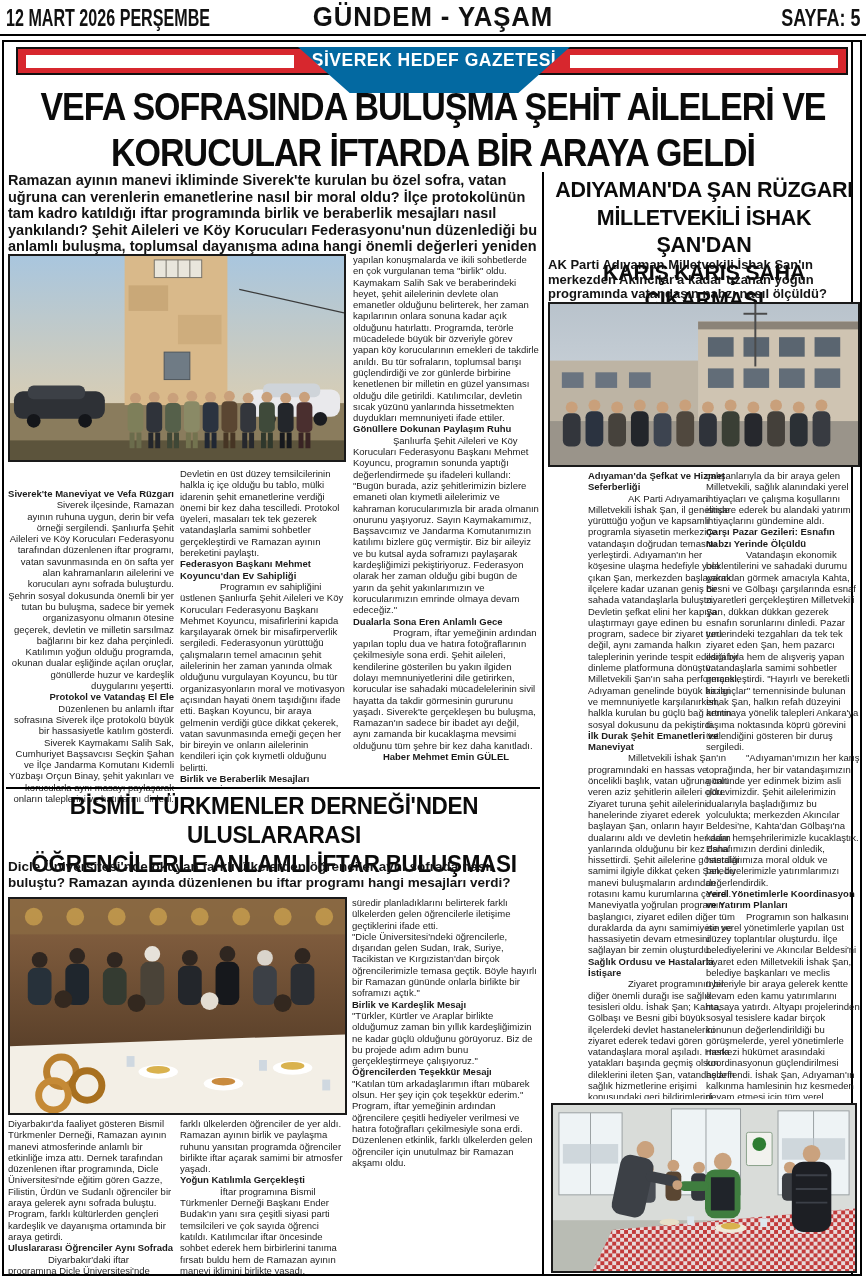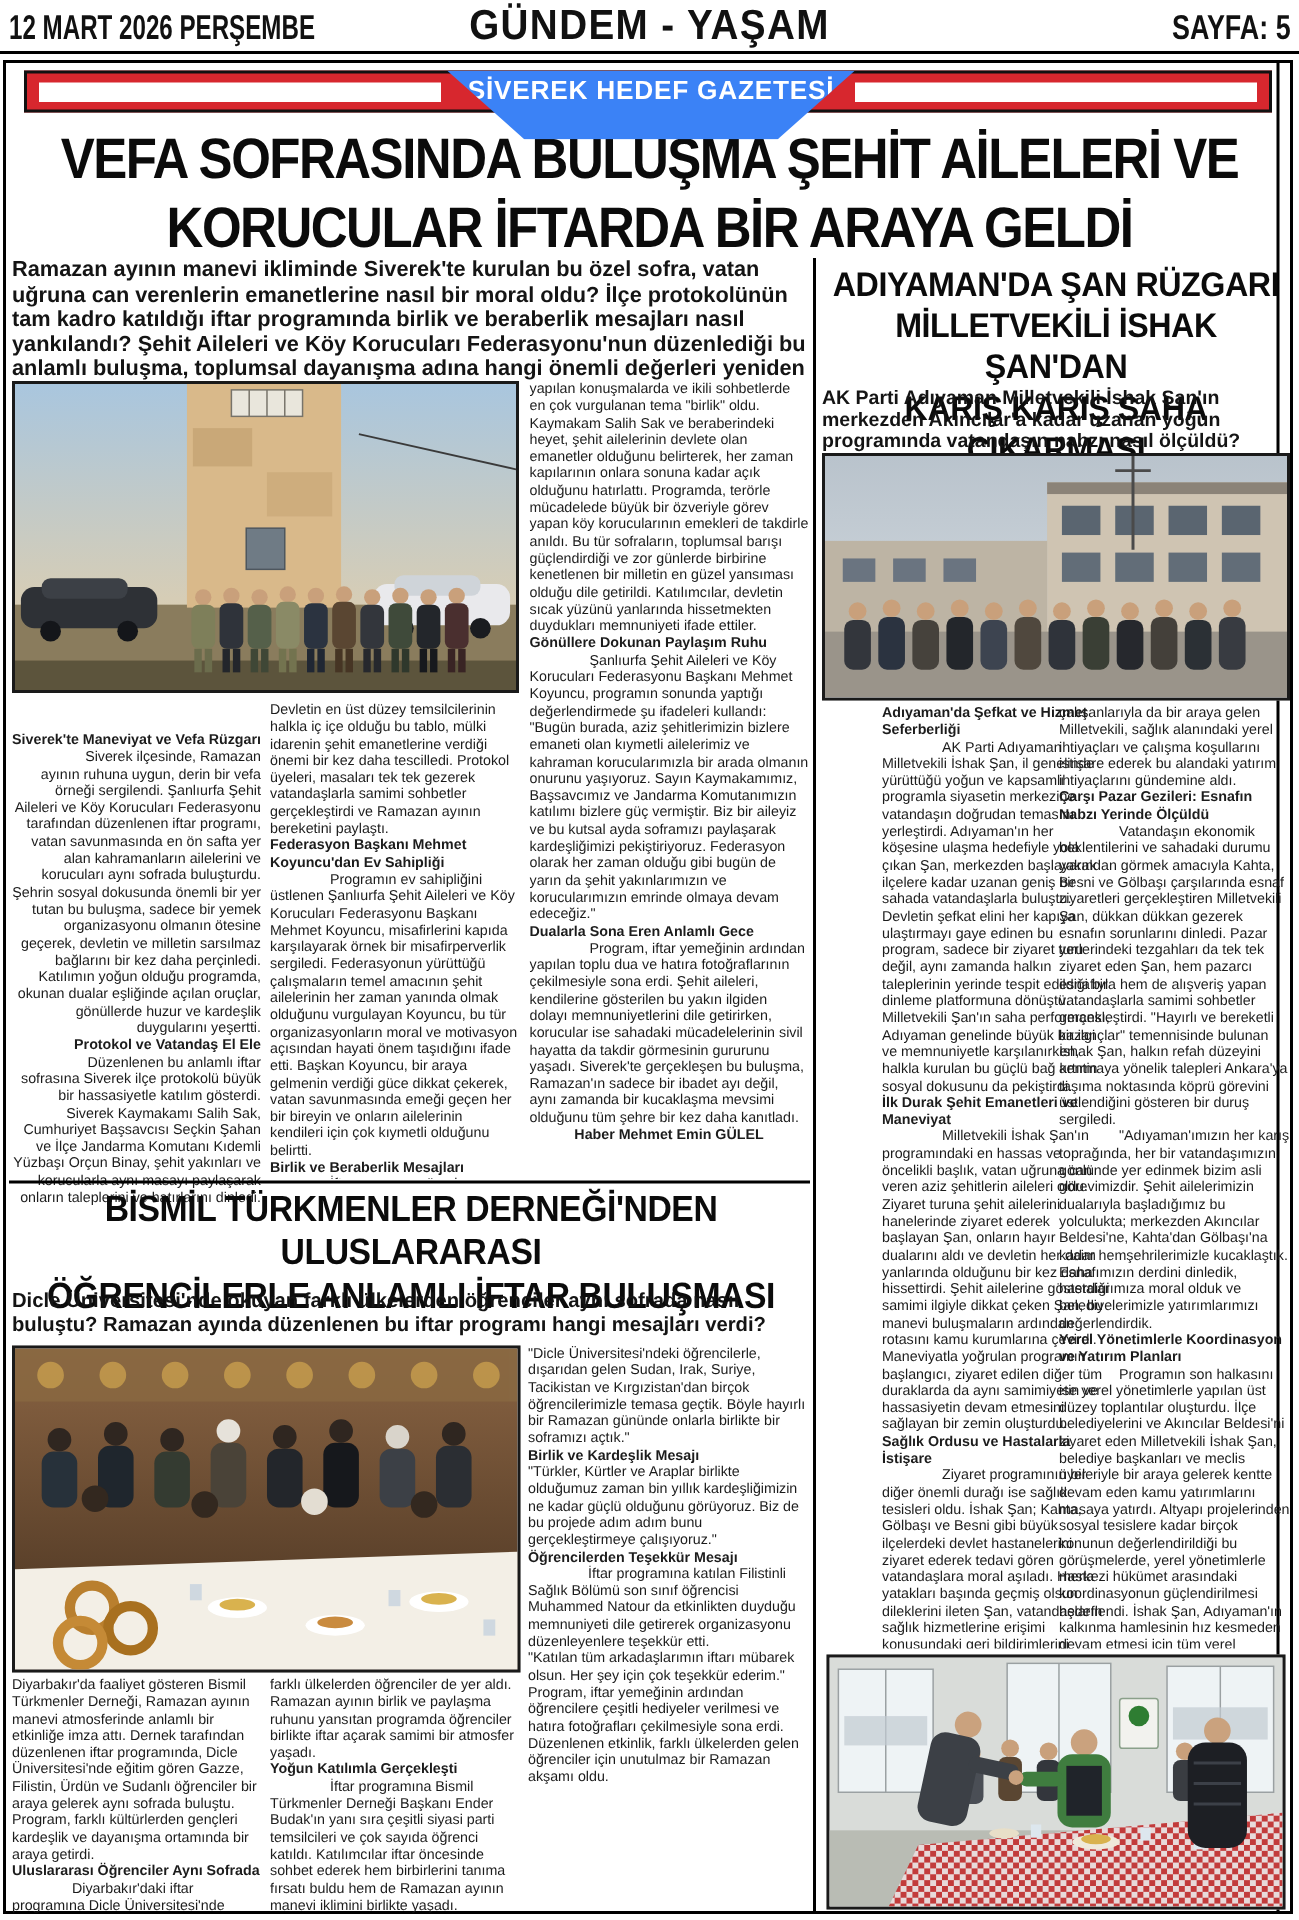--- a/index.html
+++ b/index.html
@@ -59,21 +59,21 @@
 <div class="abs" id="hdrSection">GÜNDEM - YAŞAM</div>
 <div class="abs" id="hdrPage">SAYFA: 5</div>
 <div class="abs rule-top"></div>
 <div class="abs page-border"></div>
 <div class="abs right-inner-line"></div>
 
 <div class="abs" id="ribbon" style="background:#d7272e;">
   <div class="slot" style="left:8px;width:268px;"></div>
   <div class="slot" style="right:8px;width:268px;"></div>
 </div>
-<div class="abs" id="ribbonTab" style="background:#3b82f6;">
+<div class="abs" id="ribbonTab" style="background:#0369a1;">
   <span>SİVEREK HEDEF GAZETESİ</span>
 </div>
 
 <div class="abs headline" id="h1">VEFA SOFRASINDA BULUŞMA ŞEHİT AİLELERİ VE
 KORUCULAR İFTARDA BİR ARAYA GELDİ</div>
 <div class="abs lead" id="lead1">Ramazan ayının manevi ikliminde Siverek'te kurulan bu özel sofra, vatan uğruna can verenlerin emanetlerine nasıl bir moral oldu? İlçe protokolünün tam kadro katıldığı iftar programında birlik ve beraberlik mesajları nasıl yankılandı? Şehit Aileleri ve Köy Korucuları Federasyonu'nun düzenlediği bu anlamlı buluşma, toplumsal dayanışma adına hangi önemli değerleri yeniden hatırlattı?</div>
 
 <div class="abs photo" id="photo1">
   <svg viewBox="0 0 338 208" preserveAspectRatio="none">
     <defs>
@@ -431,20 +431,20 @@
     <p class="blk blk-c">Diyarbakır'da faaliyet gösteren Bismil Türkmenler Derneği, Ramazan ayının manevi atmosferinde anlamlı bir etkinliğe imza attı. Dernek tarafından düzenlenen iftar programında, Dicle Üniversitesi'nde eğitim gören Gazze, Filistin, Ürdün ve Sudanlı öğrenciler bir araya gelerek aynı sofrada buluştu. Program, farklı kültürlerden gençleri kardeşlik ve dayanışma ortamında bir araya getirdi.</p>
     <p class="blk blk-h">Uluslararası Öğrenciler Aynı Sofrada</p>
     <p class="blk blk-p">Diyarbakır'daki iftar programına Dicle Üniversitesi'nde eğitim gören çok sayıda uluslararası öğrenci katıldı. Etkinlikte Gazze, Filistin, Ürdün ve Sudan'dan gelen öğrencilerin yanı sıra</p>
   </div>
 <div class="abs colbox" id="a3c2">
     <p class="blk blk-c">farklı ülkelerden öğrenciler de yer aldı. Ramazan ayının birlik ve paylaşma ruhunu yansıtan programda öğrenciler birlikte iftar açarak samimi bir atmosfer yaşadı.</p>
     <p class="blk blk-h">Yoğun Katılımla Gerçekleşti</p>
     <p class="blk blk-p">İftar programına Bismil Türkmenler Derneği Başkanı Ender Budak'ın yanı sıra çeşitli siyasi parti temsilcileri ve çok sayıda öğrenci katıldı. Katılımcılar iftar öncesinde sohbet ederek hem birbirlerini tanıma fırsatı buldu hem de Ramazan ayının manevi iklimini birlikte yaşadı.</p>
   </div>
 <div class="abs colbox" id="a3c3">
+    <p class="blk blk-c">süredir planladıklarını belirterek farklı ülkelerden gelen öğrencilerle iletişime geçtiklerini ifade etti.</p>
     <p class="blk blk-c">"Dicle Üniversitesi'ndeki öğrencilerle, dışarıdan gelen Sudan, Irak, Suriye, Tacikistan ve Kırgızistan'dan birçok öğrencilerimizle temasa geçtik. Böyle hayırlı bir Ramazan gününde onlarla birlikte bir soframızı açtık."</p>
     <p class="blk blk-h">Birlik ve Kardeşlik Mesajı</p>
     <p class="blk blk-c">"Türkler, Kürtler ve Araplar birlikte olduğumuz zaman bin yıllık kardeşliğimizin ne kadar güçlü olduğunu görüyoruz. Biz de bu projede adım adım bunu gerçekleştirmeye çalışıyoruz."</p>
     <p class="blk blk-h">Öğrencilerden Teşekkür Mesajı</p>
-    <p class="blk blk-p">İftar programına katılan Filistinli Sağlık Bölümü son sınıf öğrencisi Muhammed Natour da etkinlikten duyduğu memnuniyeti dile getirerek organizasyonu düzenleyenlere teşekkür etti.</p>
     <p class="blk blk-c">"Katılan tüm arkadaşlarımın iftarı mübarek olsun. Her şey için çok teşekkür ederim."</p>
     <p class="blk blk-c">Program, iftar yemeğinin ardından öğrencilere çeşitli hediyeler verilmesi ve hatıra fotoğrafları çekilmesiyle sona erdi. Düzenlenen etkinlik, farklı ülkelerden gelen öğrenciler için unutulmaz bir Ramazan akşamı oldu.</p>
   </div>
 
 </body></html>

